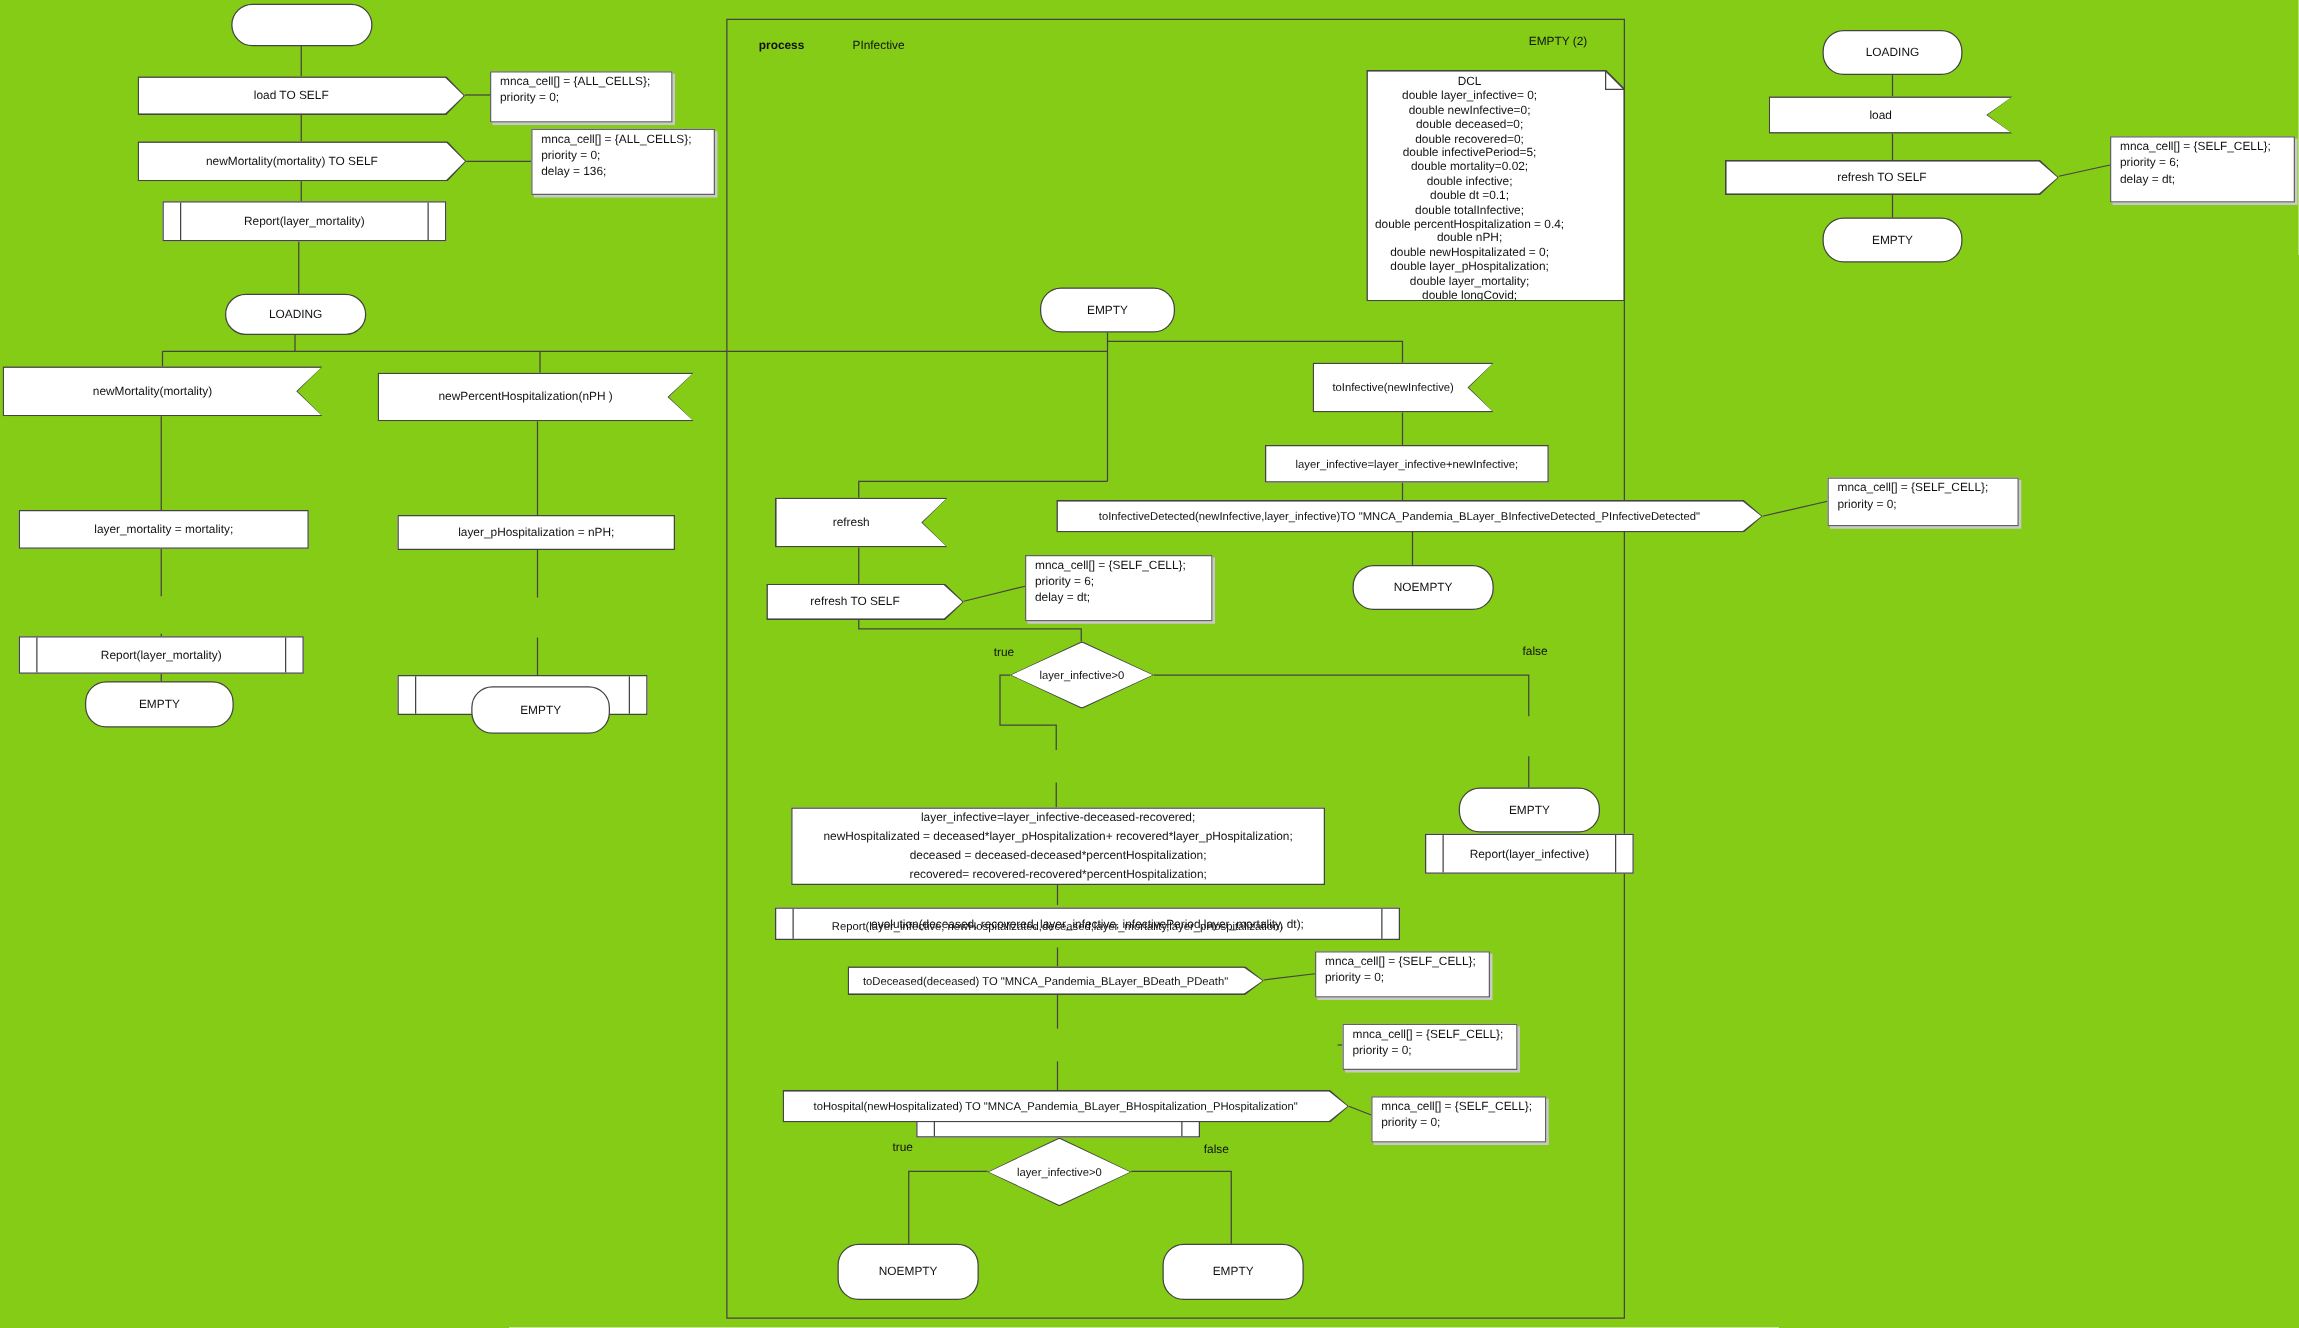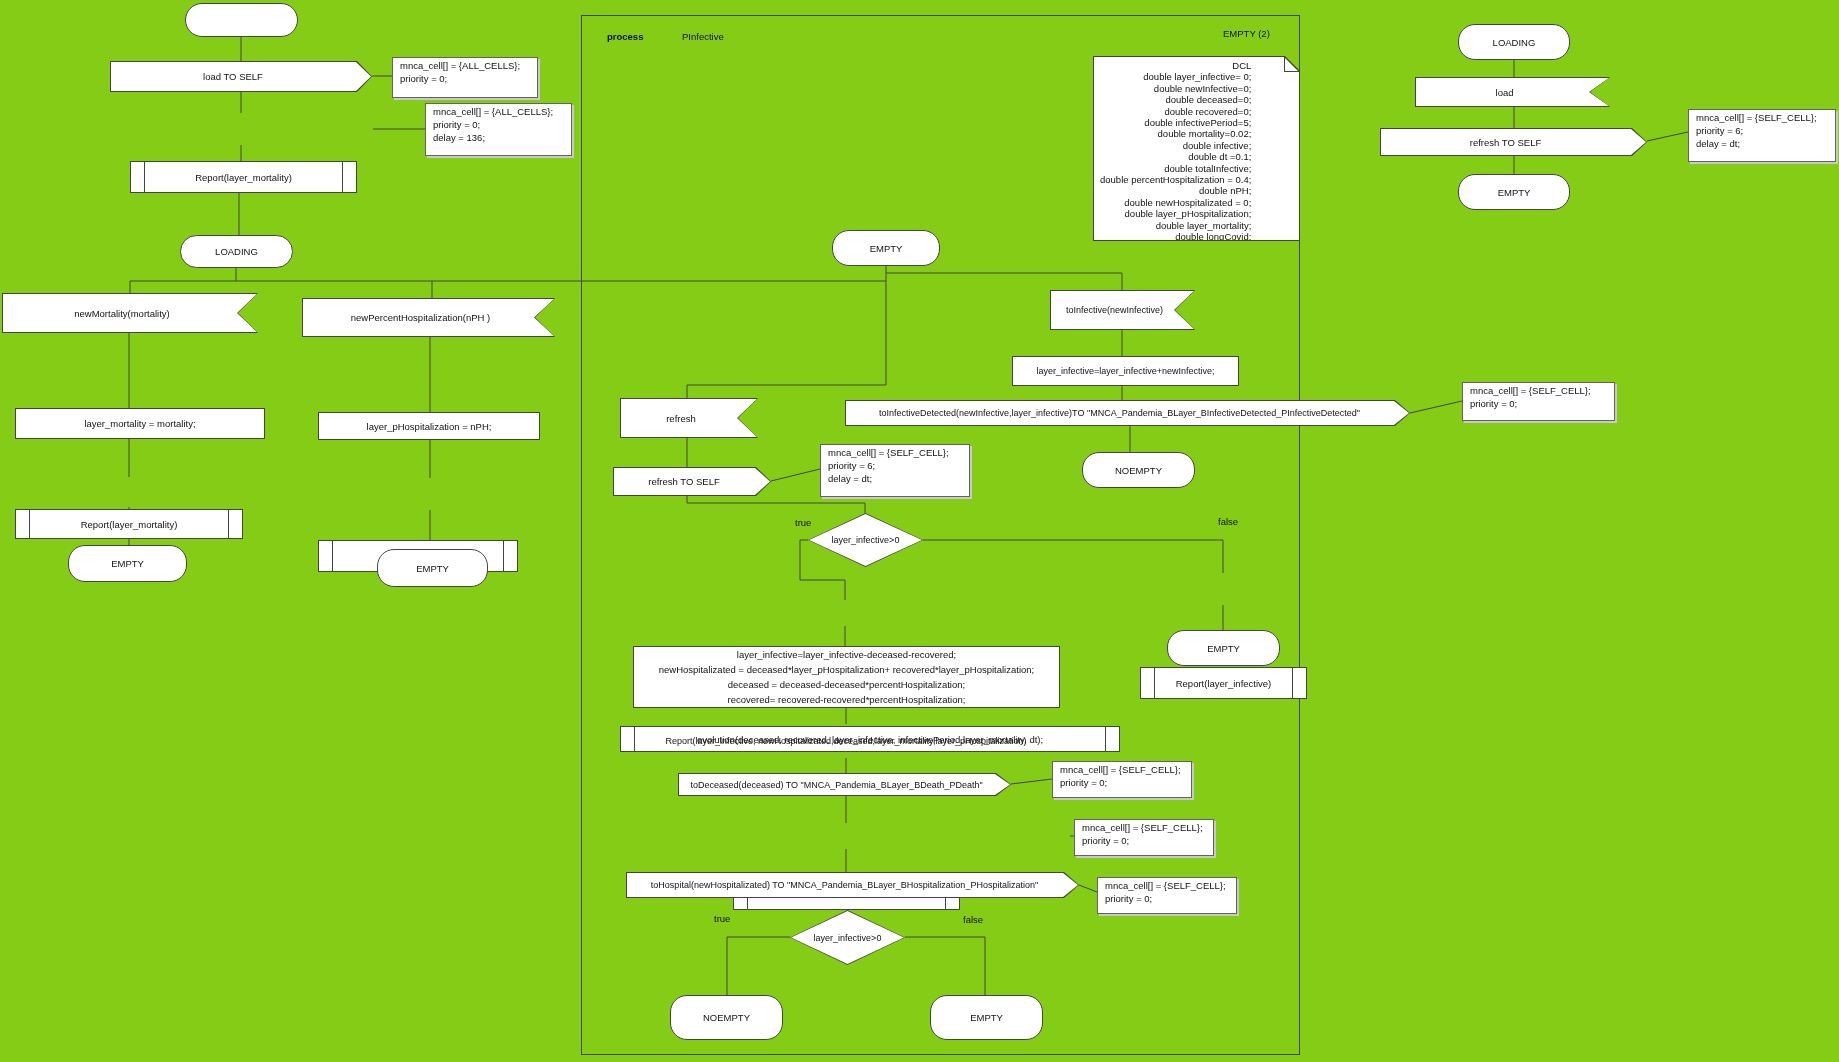--- a/index.html
+++ b/index.html
@@ -24,21 +24,21 @@
   .cp-dia{clip-path:polygon(50% 0,100% 50%,50% 100%,0 50%);}
   .cp-oct{clip-path:polygon(11px 0,calc(100% - 11px) 0,100% 11px,100% calc(100% - 11px),
           calc(100% - 11px) 100%,11px 100%,0 calc(100% - 11px),0 11px);}
   .cp-note{clip-path:polygon(0 0,calc(100% - 15px) 0,100% 15px,100% 100%,0 100%);}
   .pad-r{padding-right:16px;}
   .xs{font-size:9px;}
   .pre{white-space:pre-line;line-height:13px;}
   .cmt{border:1px solid #636363;background:#fff;box-shadow:2px 2px 0 #c9c9c9;
        padding:1px 7px;font-size:9.5px;line-height:13px;white-space:pre-line;text-align:left;}
   .lbl{font-size:9.5px;position:absolute;}
-  .dcl-text{display:block;text-align:right;padding:3px 6px;font-size:9.5px;
+  .dcl-text{display:block;text-align:center;padding:3px 6px;font-size:9.5px;
        line-height:11.4px;white-space:pre-line;}
   .fold{position:absolute;top:0;right:0;width:15px;height:15px;
        border-left:1px solid #444;border-bottom:1px solid #444;}
   svg{position:absolute;left:0;top:0;}
   .b{font-weight:bold;}
 </style>
 </head>
 <body>
 
 <div id="canvas">
@@ -120,36 +120,39 @@
   </div>
 
   <div class="abs state" style="left:185px;top:3px;width:113px;height:34px;"></div>
 
   <div class="abs shape cp-send" style="left:110px;top:61px;width:262px;height:31px;">
     <div class="shape-in cp-send pad-r">load TO SELF</div>
   </div>
   <div class="abs cmt" style="left:392px;top:57px;width:146px;height:41px;">mnca_cell[] = {ALL_CELLS};
 priority = 0;</div>
 
+  <div class="abs shape cp-send" style="left:110px;top:113px;width:263px;height:32px;">
+    <div class="shape-in cp-send pad-r">newMortality(mortality) TO SELF</div>
+  </div>
   <div class="abs cmt" style="left:425px;top:103px;width:147px;height:53px;">mnca_cell[] = {ALL_CELLS};
 priority = 0;
 delay = 136;</div>
 
   <div class="abs rect proc txt" style="left:130px;top:161px;width:227px;height:32px;">
     <span>Report(layer_mortality)</span>
   </div>
 
   <div class="abs state txt" style="left:180px;top:235px;width:113px;height:33px;">
     <span>LOADING</span>
   </div>
 
   <div class="abs shape cp-recv" style="left:2px;top:293px;width:256px;height:40px;">
     <div class="shape-in cp-recv pad-r">newMortality(mortality)</div>
   </div>
-  <div class="abs rect txt" style="left:15px;top:408px;width:250px;height:31px;">
+  <div class="abs rect txt" style="left:15px;top:408px;width:232px;height:31px;">
     <span>layer_mortality = mortality;</span>
   </div>
   <div class="abs rect proc txt" style="left:15px;top:477px;width:228px;height:30px;">
     <span>Report(layer_mortality)</span>
   </div>
   <div class="abs state txt" style="left:68px;top:545px;width:119px;height:37px;">
     <span>EMPTY</span>
   </div>
 
   <div class="abs shape cp-recv" style="left:302px;top:298px;width:253px;height:39px;">

